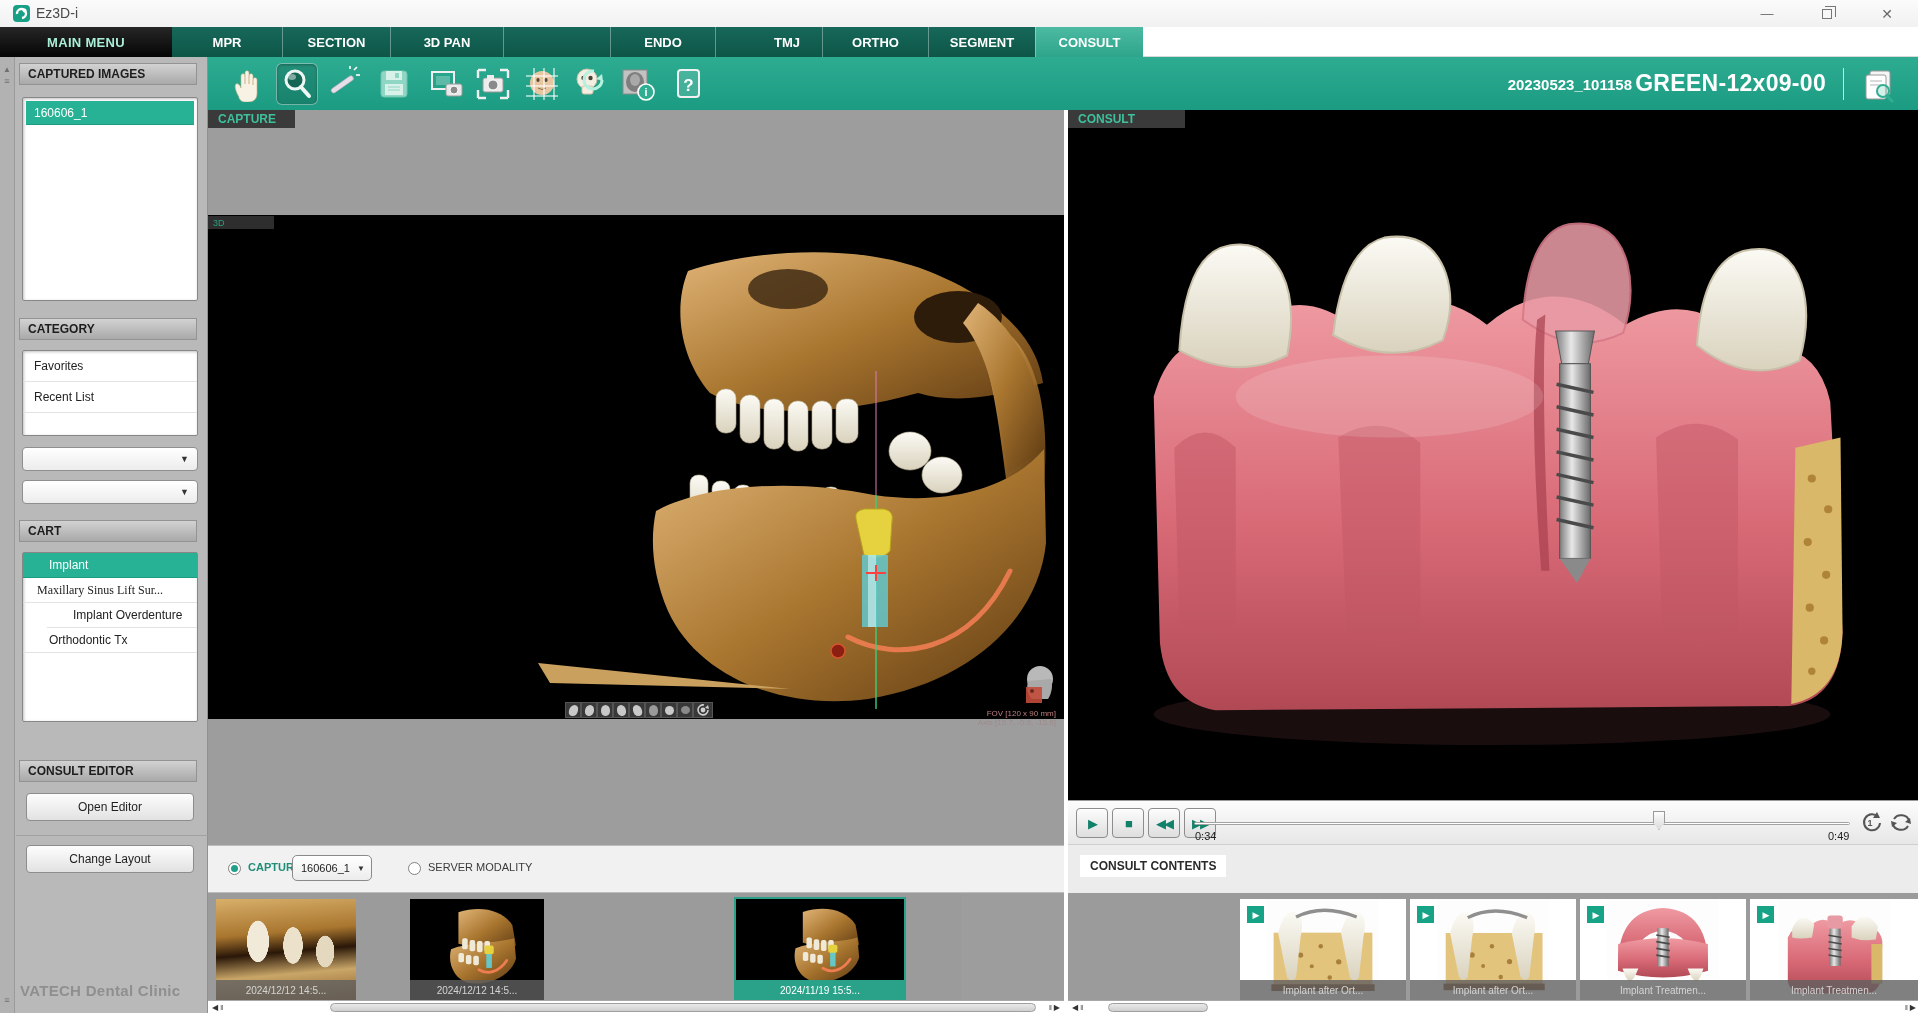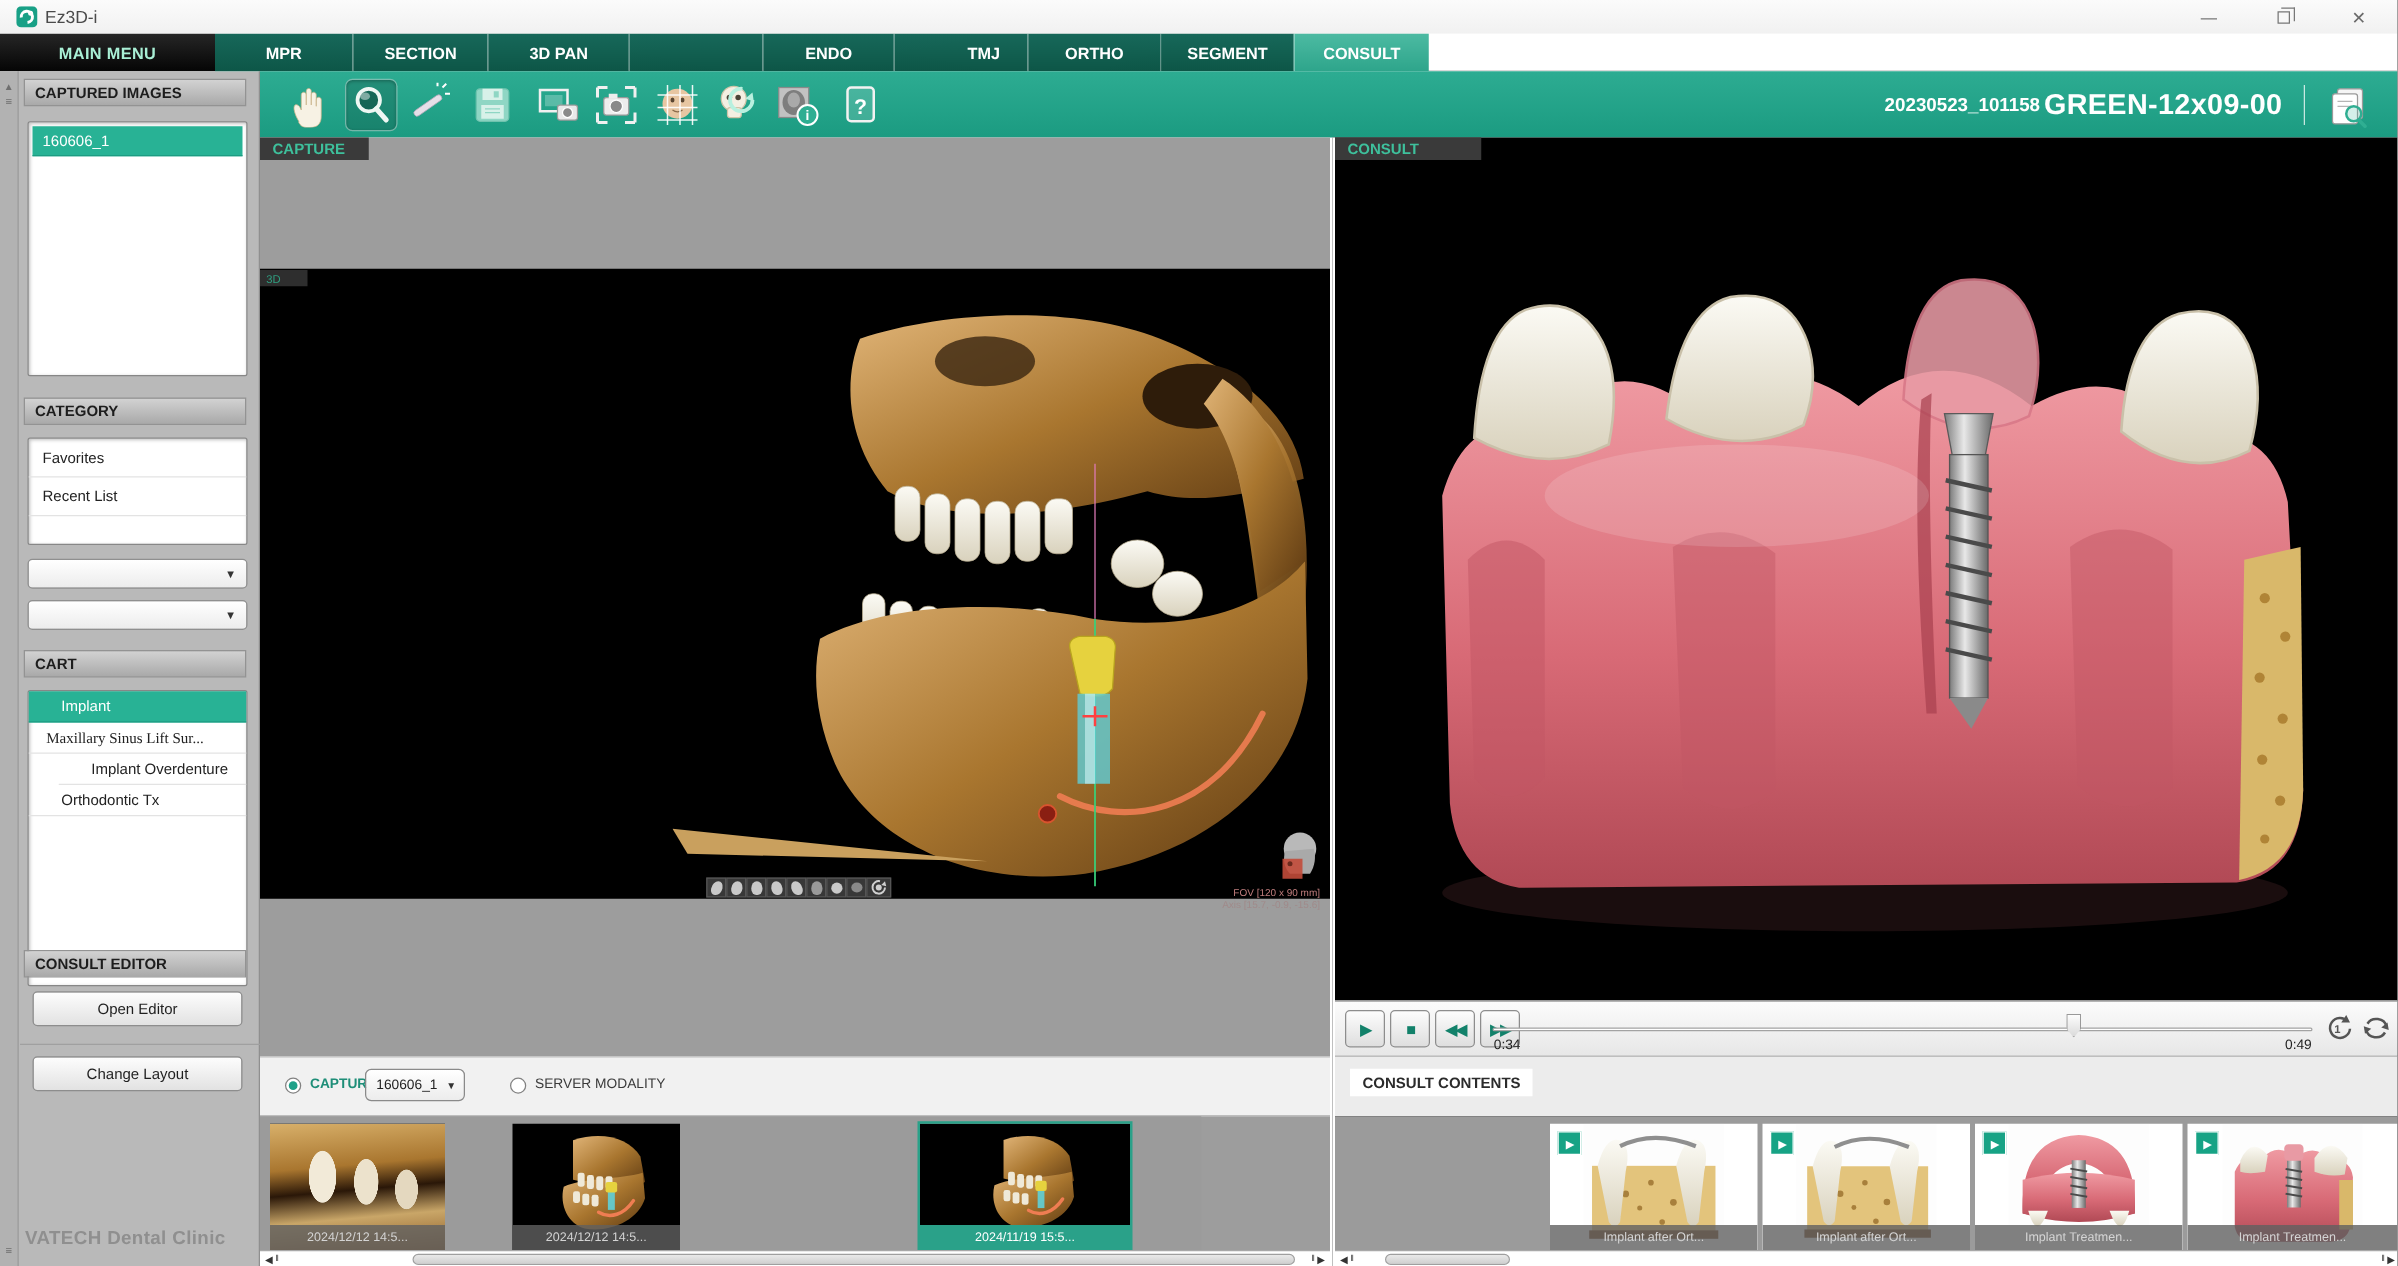--- a/index.html
+++ b/index.html
@@ -38,21 +38,21 @@
   .litem.sel{background:#28b295;color:#fff;border-bottom:1px solid #1d9c82;}
   .combo{left:22px;width:176px;height:24px;background:linear-gradient(#ffffff,#ececec);border:1px solid #8f8f8f;border-radius:4px;display:flex;align-items:center;justify-content:flex-end;padding-right:8px;color:#333;font-size:9px;}
   .pbtn{left:26px;width:168px;height:28px;background:linear-gradient(#fdfdfd,#e2e2e2);border:1px solid #8d8d8d;border-radius:4px;font-size:12px;color:#1f1f1f;display:flex;align-items:center;justify-content:center;}
   .brand{left:20px;top:925px;font-size:15px;font-weight:bold;color:#8f8f8f;letter-spacing:.3px;}
 
   
   .capture-panel{left:208px;top:110px;width:856px;height:903px;background:#9d9d9d;}
   .consult-panel{left:1066px;top:110px;width:852px;height:903px;background:#000;border-left:2px solid #fff;}
   .ptab{left:0;top:0;height:18px;background:#3a3a3a;color:#3ec09c;font-size:12px;font-weight:bold;display:flex;align-items:center;padding:0 10px;}
   .viewport{left:0;top:105px;width:856px;height:504px;background:#000;}
-  .vlabel{left:0;top:1px;width:38px;height:13px;background:#2e2e2e;color:#2f9e7f;font-size:9px;display:flex;align-items:center;padding-left:5px;}
+  .vlabel{left:0;top:1px;width:66px;height:13px;background:#2e2e2e;color:#2f9e7f;font-size:9px;display:flex;align-items:center;padding-left:5px;}
   .orientbtn{width:16px;height:16px;background:#383838;border:1px solid #555;display:flex;align-items:center;justify-content:center;}
   .headdot{width:9px;height:11px;border-radius:50% 50% 45% 45%;background:#c9c9c9;}
   .fovtext{font-size:8px;line-height:9px;text-align:right;}
 
   
   .ctrlrow{left:0;top:735px;width:856px;height:48px;background:#f1f1f1;border-top:1px solid #bdbdbd;border-bottom:1px solid #bdbdbd;}
   .radio{width:13px;height:13px;border-radius:50%;border:1px solid #828282;background:#fff;}
   .radio.on::after{content:"";display:block;width:7px;height:7px;border-radius:50%;background:#1fa189;margin:2px;}
   .ctcombo{left:84px;top:9px;width:80px;height:26px;background:linear-gradient(#fff,#ececec);border:1px solid #8a8a8a;border-radius:5px;display:flex;align-items:center;font-size:11px;color:#222;padding-left:8px;}
   .ctcombo .arr{position:absolute;right:6px;font-size:8px;color:#333;}
@@ -351,21 +351,21 @@
     </div>
 
     <div class="abs combo" style="top:390px;">
         <span>▼</span>
       </div>
     <div class="abs combo" style="top:423px;">
         <span>▼</span>
       </div>
 
     <div class="abs shead" style="top:463px;">CART</div>
-    <div class="abs lbox" style="top:495px;height:237px;">
+    <div class="abs lbox" style="top:495px;height:170px;">
       <div class="litem sel" style="height:25px;padding-left:26px;">Implant</div>
       <div class="litem" style="height:25px;padding-left:14px;font-family:Liberation Serif, serif;">Maxillary Sinus Lift Sur...</div>
       <div class="litem" style="height:25px;padding-left:26px;margin-left:24px;">Implant Overdenture</div>
       <div class="litem" style="height:25px;padding-left:26px;">Orthodontic Tx</div>
     </div>
 
     <div class="abs shead" style="top:703px;">CONSULT EDITOR</div>
     <div class="abs pbtn" style="top:736px;">Open Editor</div>
     <div class="abs" style="left:16px;top:778px;width:192px;height:1px;background:#a0a0a0;"></div>
     <div class="abs pbtn" style="top:788px;">Change Layout</div>

